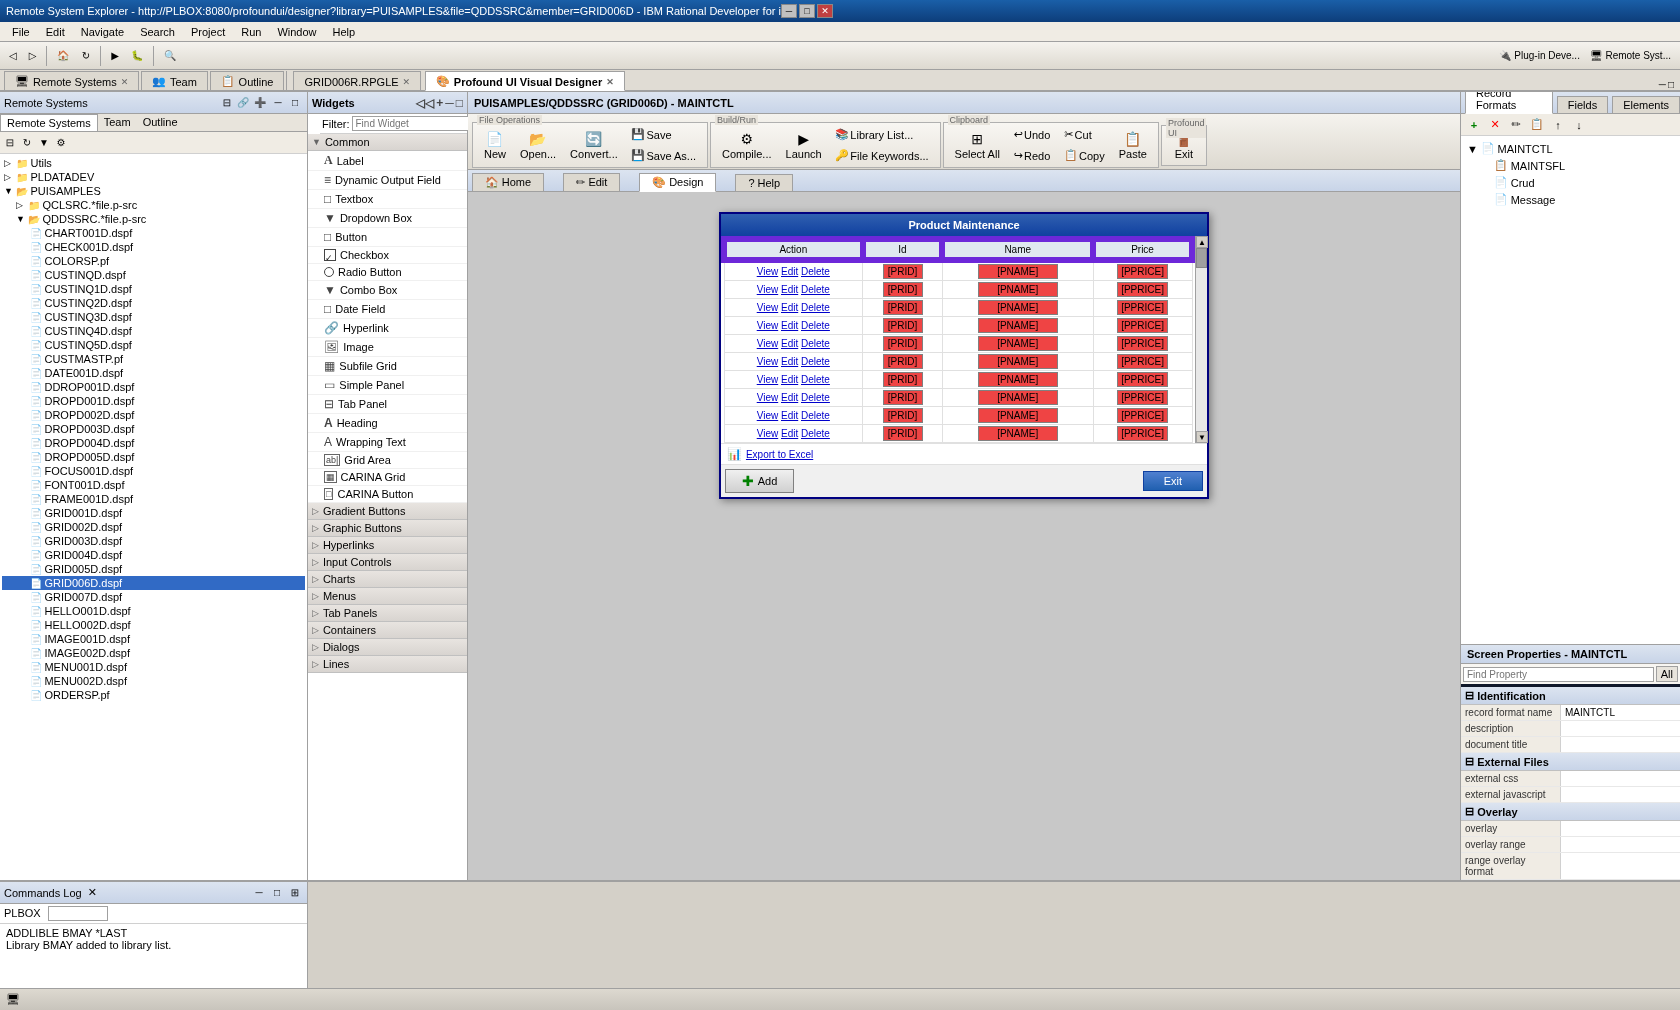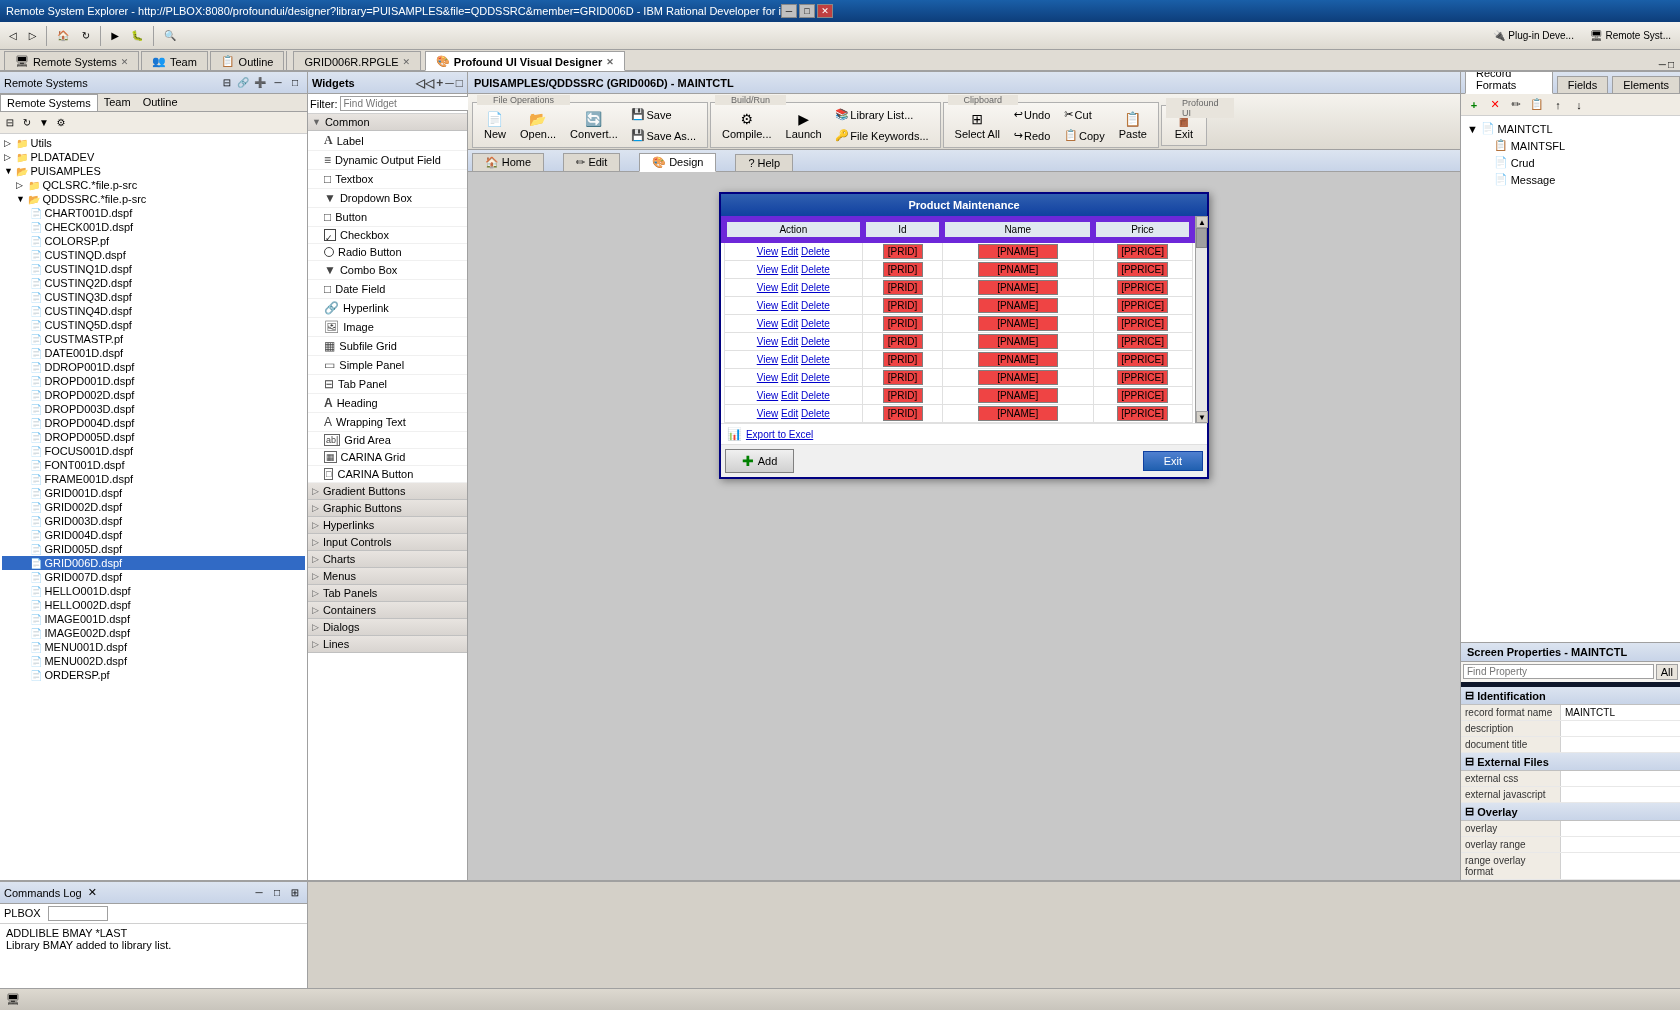--- a/index.html
+++ b/index.html
@@ -155,21 +155,21 @@
       gap: 4px;
       position: relative;
       background: linear-gradient(to bottom, #f8f6f2, #e8e4dc);
     }
     .design-section-label {
       position: absolute;
       top: -8px; left: 4px;
       background: #e8e4dc;
       font-size: 9px;
       color: #666;
-      padding: 0 16px;
+      padding: 0 2px;
     }
     .design-btn {
       display: flex; flex-direction: column; align-items: center;
       gap: 1px; cursor: pointer; padding: 2px 4px;
       border: 1px solid transparent;
       font-size: 9px; min-width: 32px;
     }
     .design-btn-icon { font-size: 14px; }
 
     
@@ -290,21 +290,21 @@
       justify-content: space-between;
       padding: 0 4px;
       font-size: 11px; font-weight: bold;
     }
     #widgets-header-btns { display: flex; gap: 2px; }
     .wh-btn { cursor: pointer; font-size: 12px; color: #444; }
 
     #filter-bar {
       padding: 2px;
       border-bottom: 1px solid #d0d0d0;
-      display: flex; align-items: center; gap: 2px;
+      display: flex; align-items: center; gap: 2px; margin-left: 12px;
     }
     #filter-input {
       flex: 1; border: 1px solid #a0a0a0;
       padding: 1px 3px; font-size: 10px;
     }
     
     #widgets-tree {
       flex: 1;
       overflow-y: auto;
     }
@@ -389,23 +389,23 @@
       border-top: 1px solid #a0a0a0;
       background: #f8f6f2;
     }
     #screen-props-header {
       background: linear-gradient(to bottom, #dce4f0, #c8d4e8);
       padding: 3px 6px;
       font-size: 11px; font-weight: bold;
       border-bottom: 1px solid #a0a0a0;
     }
     #props-filter {
-      display: flex; align-items: flex-start; gap: 2px;
+      display: flex; align-items: center; gap: 2px;
       padding: 2px;
-      border-bottom: 5px solid #0f172a;
+      border-bottom: 3px solid #0f172a;
     }
     #props-filter input {
       flex: 1; border: 1px solid #a0a0a0;
       padding: 1px 3px; font-size: 10px;
     }
     .props-section-header {
       background: linear-gradient(to bottom, #dce4f0, #c8d4e8);
       padding: 2px 4px;
       font-size: 10px; font-weight: bold;
       border-bottom: 1px solid #c0c0c0;
@@ -578,33 +578,43 @@
 
   <div id="titlebar">
     <span style="font-size:11px;">Remote System Explorer - http://PLBOX:8080/profoundui/designer?library=PUISAMPLES&amp;file=QDDSSRC&amp;member=GRID006D - IBM Rational Developer for i</span>
     <div id="titlebar-controls">
       <div class="title-btn">─</div>
       <div class="title-btn">□</div>
       <div class="title-btn" style="background:#c04040;color:white;">✕</div>
     </div>
   </div>
 
+  <div id="menubar">
+    <span class="menu-item">File</span>
+    <span class="menu-item">Edit</span>
+    <span class="menu-item">Navigate</span>
+    <span class="menu-item">Search</span>
+    <span class="menu-item">Project</span>
+    <span class="menu-item">Run</span>
+    <span class="menu-item">Window</span>
+    <span class="menu-item">Help</span>
+  </div>
 
   <div id="toolbar">
     <div class="tb-btn">◁</div>
     <div class="tb-btn">▷</div>
     <div class="tb-sep"></div>
     <div class="tb-btn">🏠</div>
     <div class="tb-btn">↻</div>
     <div class="tb-sep"></div>
     <div class="tb-btn">▶</div>
     <div class="tb-btn">🐛</div>
     <div class="tb-sep"></div>
     <div class="tb-btn">🔍</div>
-    <div style="margin-left:auto;display:flex;align-items:center;gap:6px;">
+    <div style="margin-left:auto;display:flex;align-items:center;">
       <div class="tb-btn" style="font-size:10px;">🔌 Plug-in Deve...</div>
       <div class="tb-btn" style="font-size:10px;">🖥 Remote Syst...</div>
     </div>
   </div>
 
   <div id="workbench-tabs">
     <div class="tab">
       <span>🖥</span>
       <span>Remote Systems</span>
       <span class="tab-close">✕</span>

